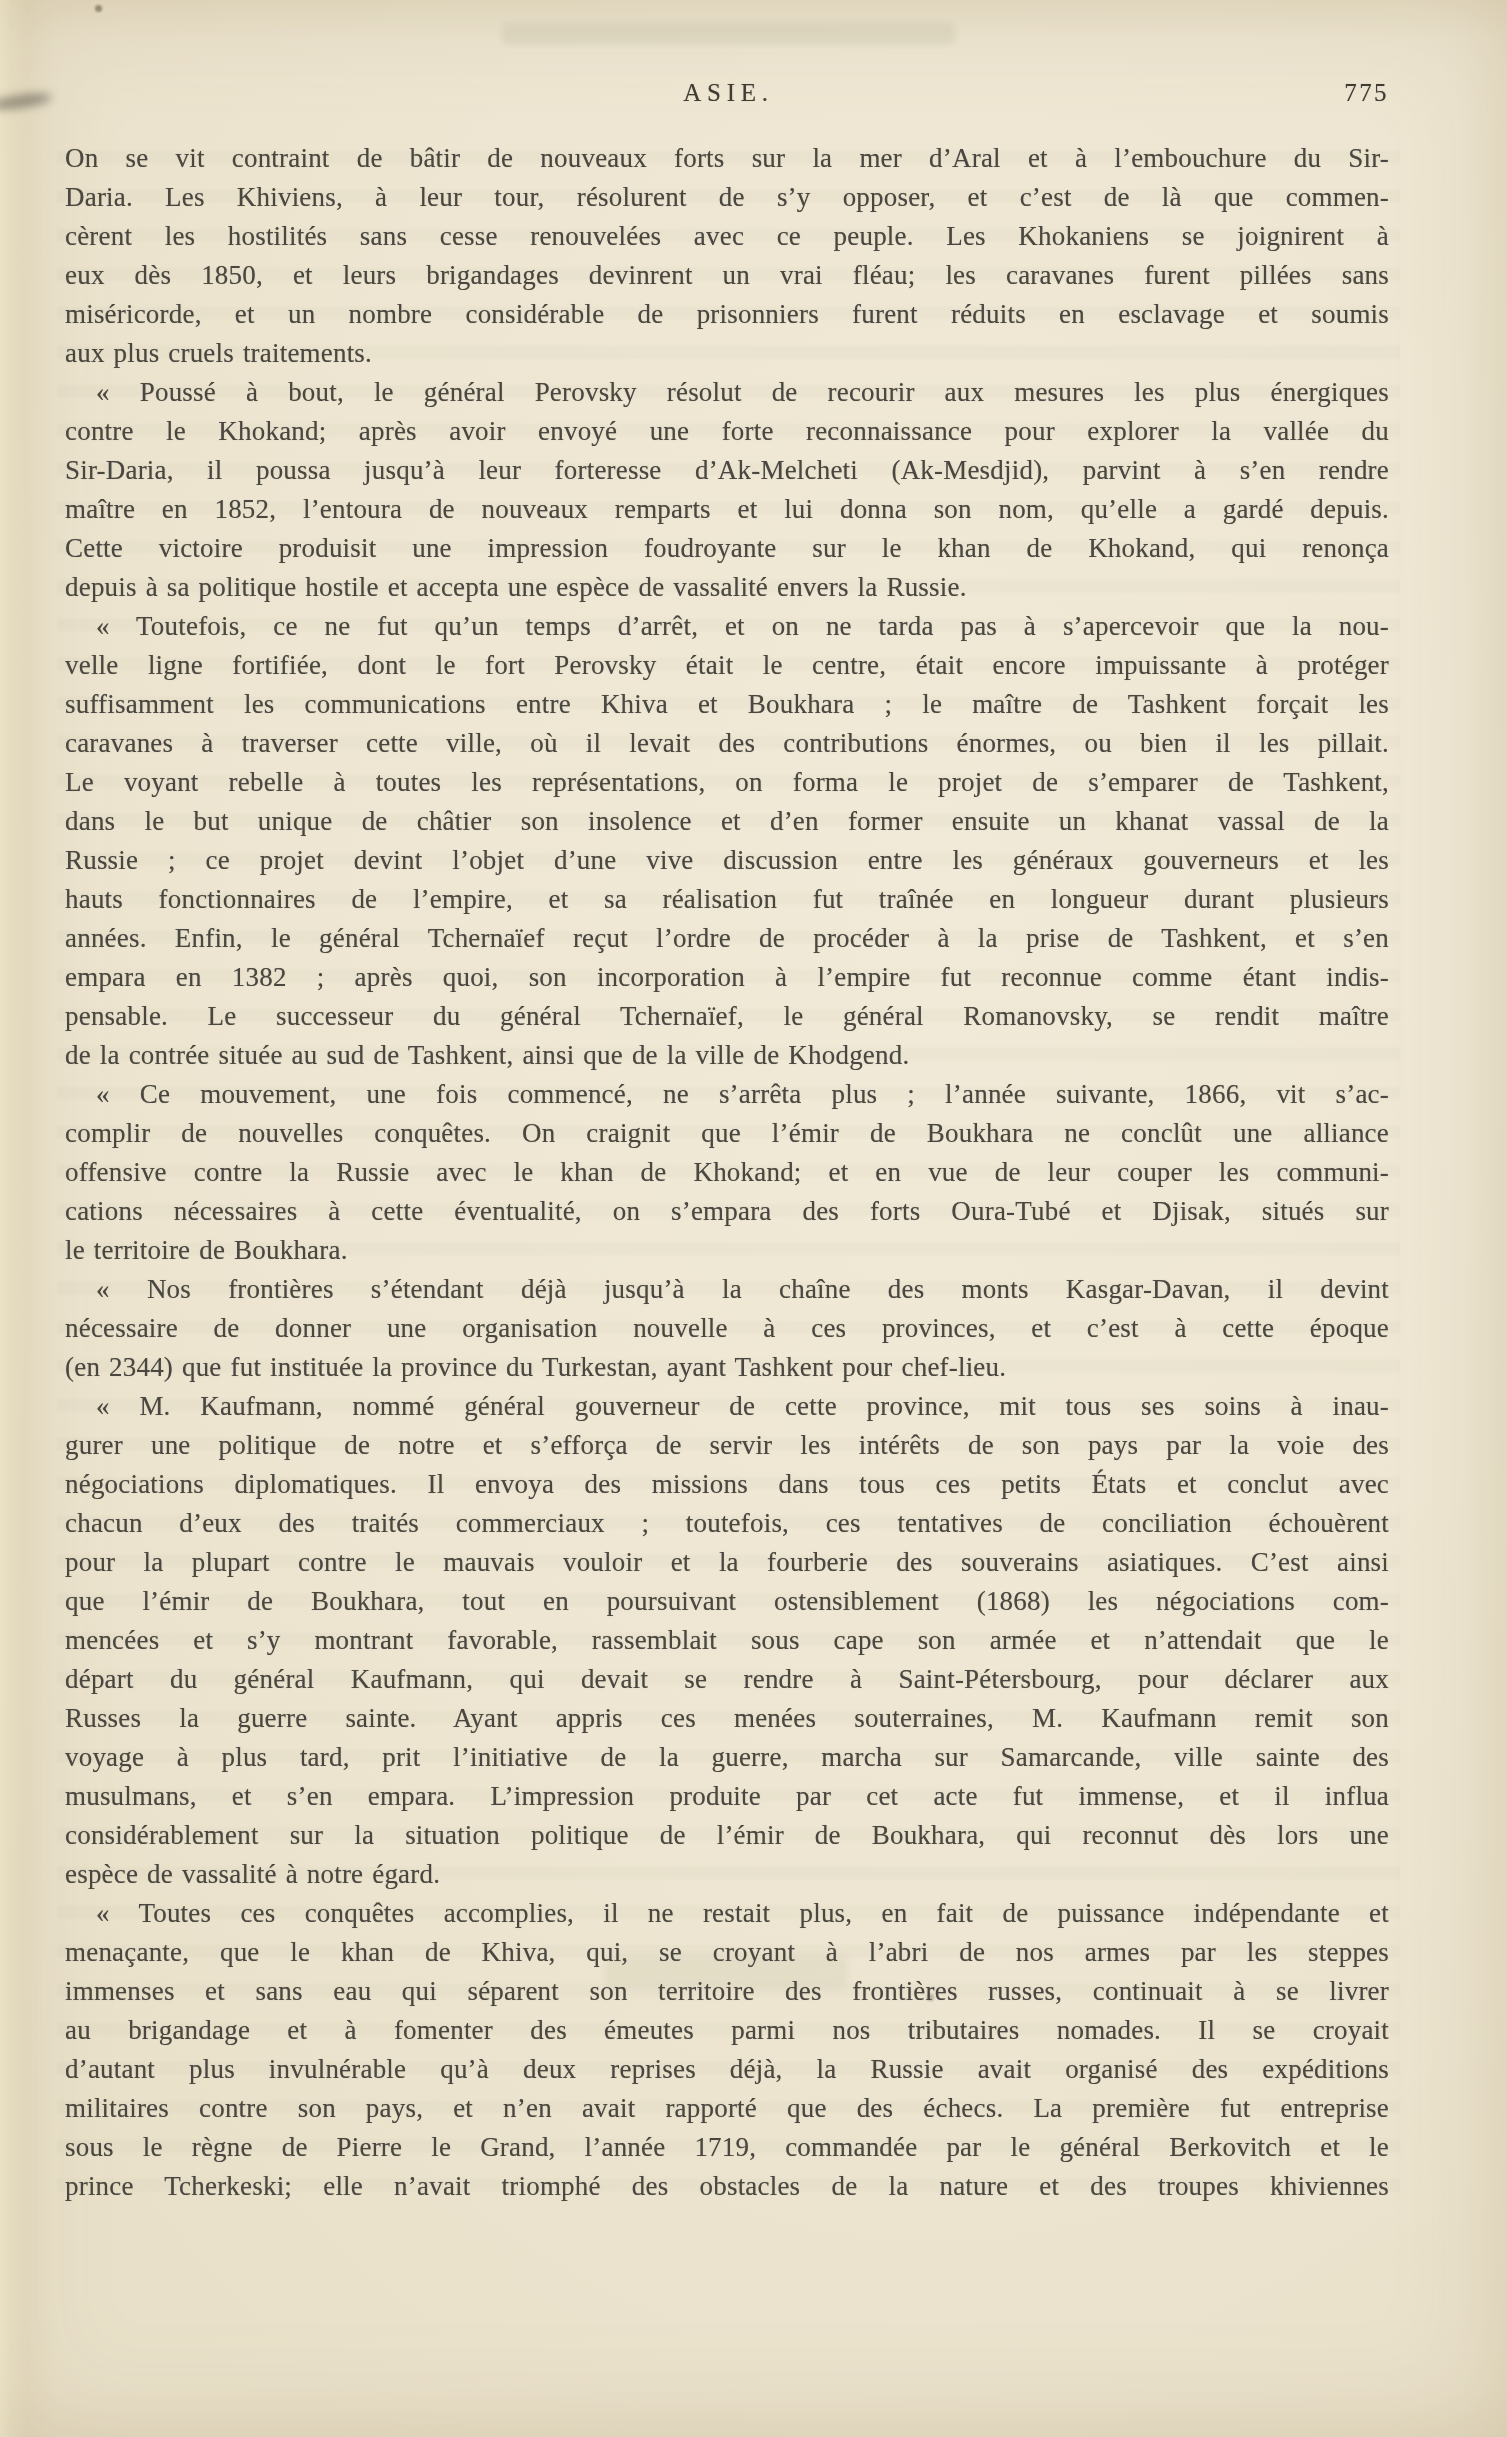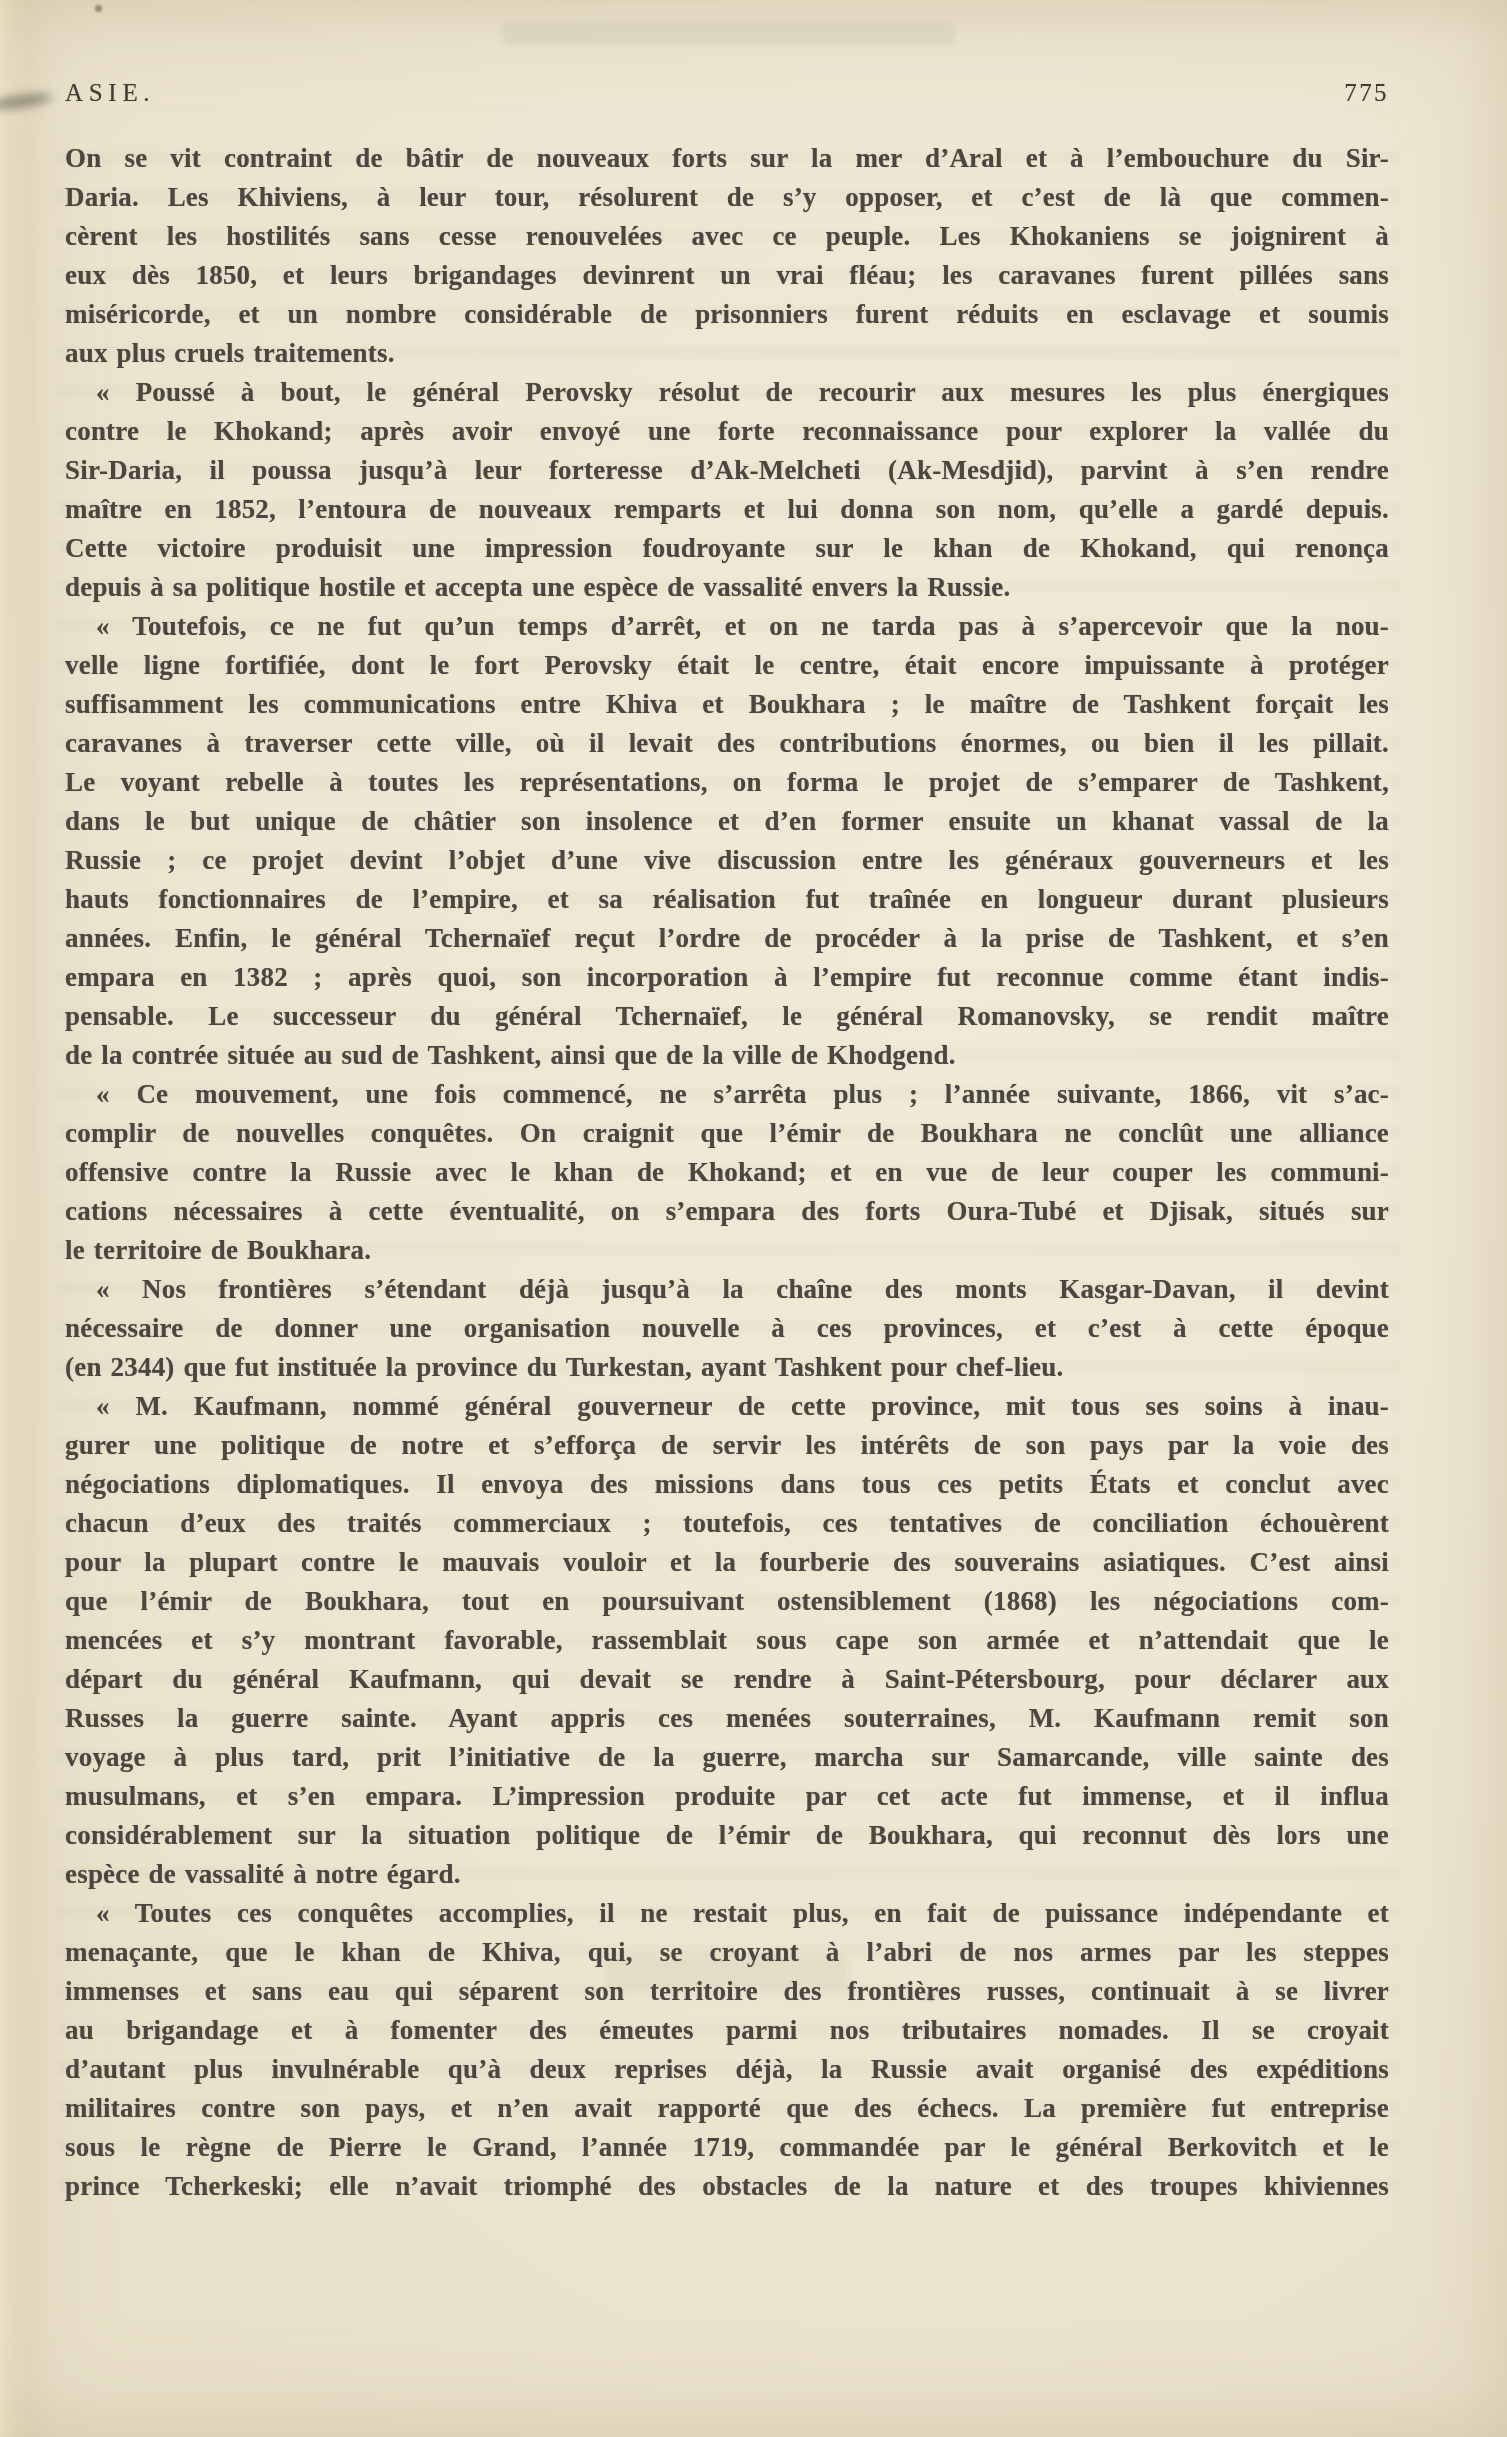--- a/index.html
+++ b/index.html
@@ -47,21 +47,21 @@
     width: 1327px;
     height: 34px;
     color: #403d35;
     font-size: 25px;
     line-height: 29px;
   }
   .head-title {
     position: absolute;
     left: 0;
     right: 0;
-    text-align: left;
+    text-align: center;
     letter-spacing: 5.7px;
     text-shadow: 0 0 0.8px rgba(64,61,53,0.45);
   }
   .head-page {
     position: absolute;
     right: 3px;
     top: 0;
     letter-spacing: 2.4px;
     text-shadow: 0 0 0.8px rgba(64,61,53,0.45);
   }
@@ -76,21 +76,20 @@
     font-size: 27px;
     line-height: 39px;
     letter-spacing: 0.2px;
     word-spacing: 2px;
     text-shadow: 0 0 0.8px rgba(74,71,64,0.42);
   }
   .line {
     text-align: justify;
     text-align-last: justify;
     white-space: normal;
-    font-weight: bold;
   }
   .line.short { text-align-last: left; }
   .line.indent { text-indent: 31px; }
 
   
   .ghost-overlay {
     position: absolute;
     left: 57px;
     top: 129px;
     width: 1343px;

